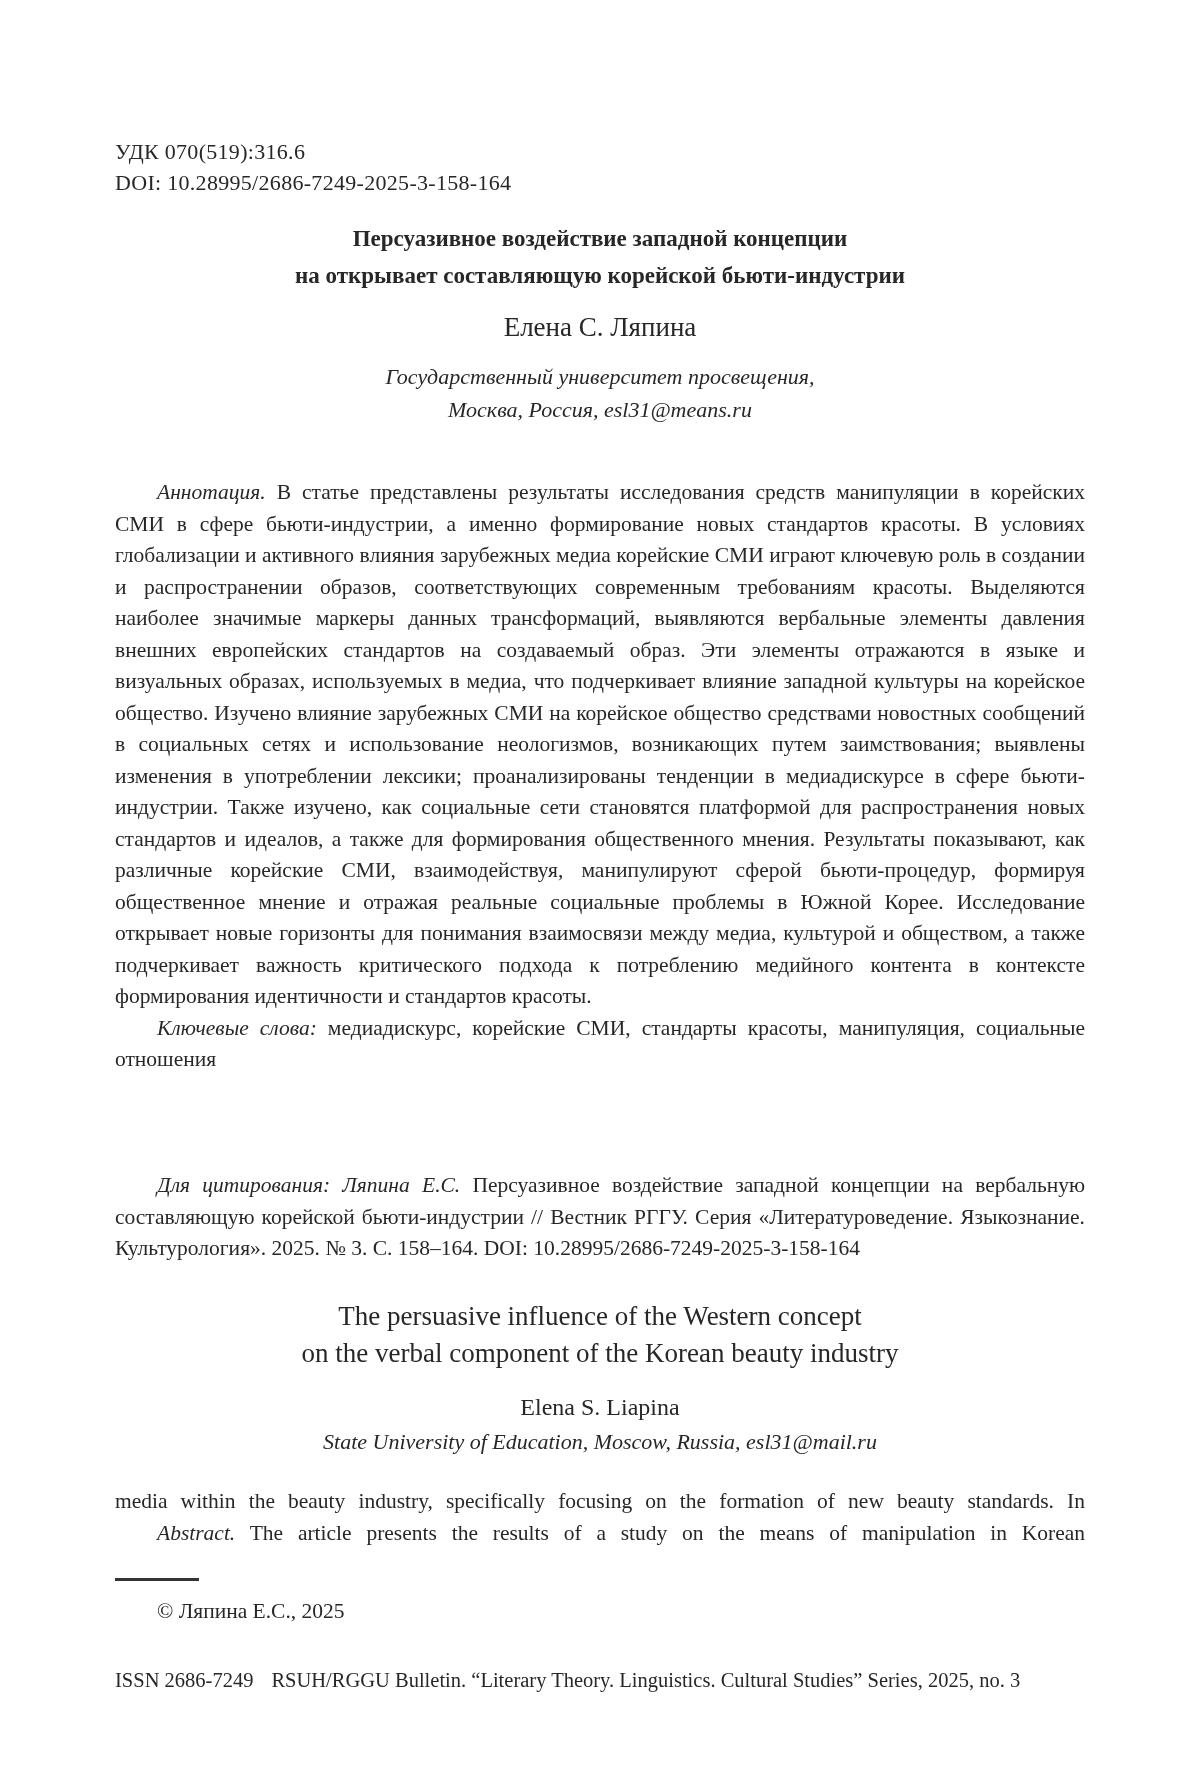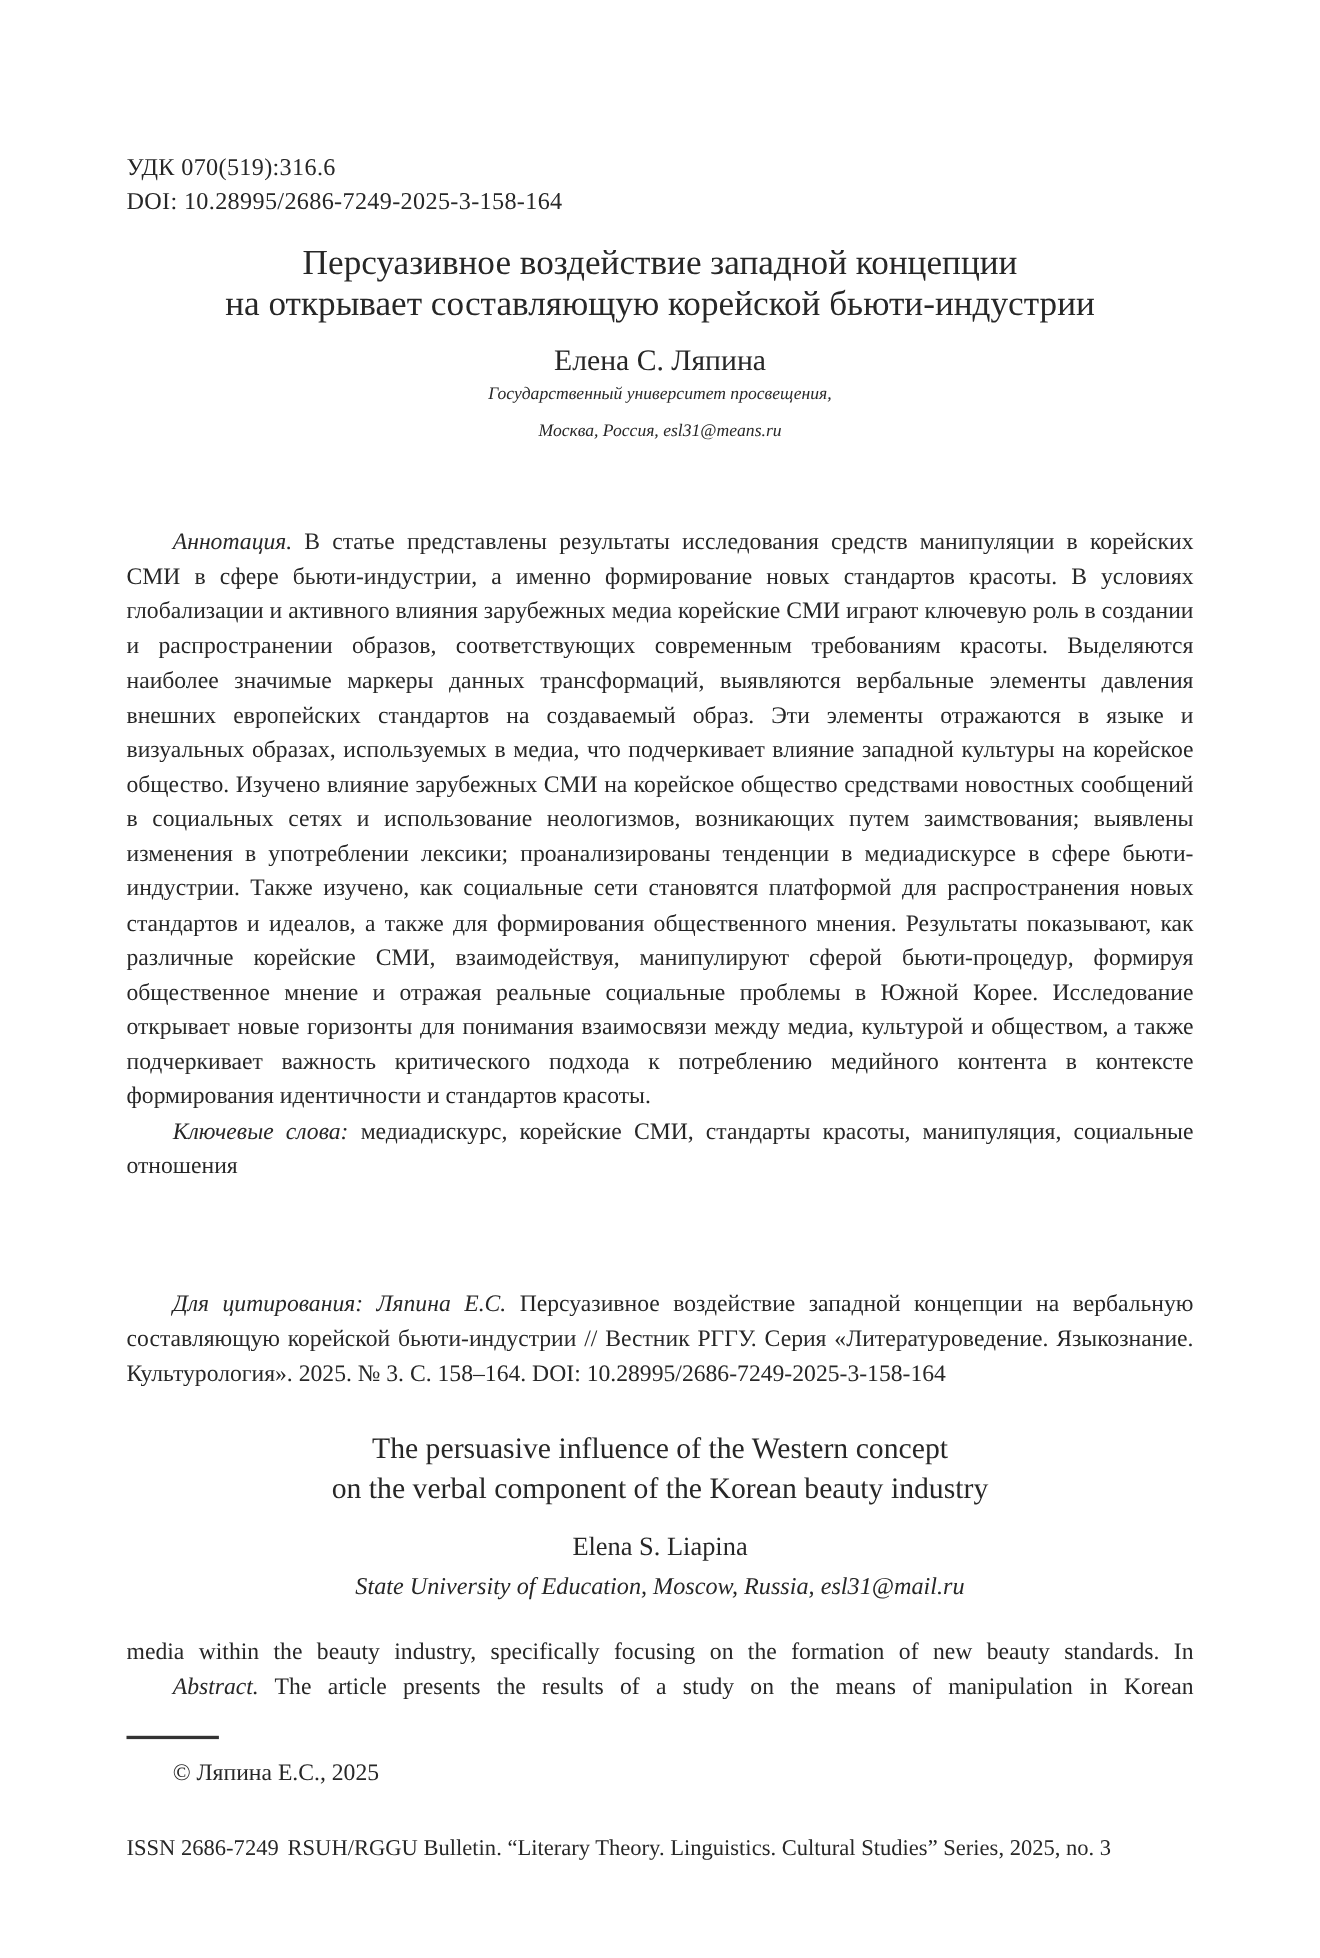--- a/index.html
+++ b/index.html
@@ -17,24 +17,24 @@
     color: #272727;
   }
   .abs { position: absolute; left: 115px; width: 970px; }
 
   
   .meta { top: 136px; }
   .meta-line { font-size: 22px; line-height: 31px; letter-spacing: 0.3px; }
 
   
   .head-ru { top: 220px; text-align: center; }
-  .title-ru { margin: 0; font-weight: normal; font-size: 32px; line-height: 37px; }
+  .title-ru { margin: 0; font-weight: bold; font-size: 23px; line-height: 37px; }
   .tline { display: block; }
   .author { margin-top: 18px; font-size: 27px; line-height: 30px; }
-  .affil { margin-top: 0; font-style: italic; font-size: 16px; line-height: 33px; }
+  .affil { margin-top: 18px; font-style: italic; font-size: 22px; line-height: 33px; }
 
   
   .para {
     margin: 0;
     font-size: 21.5px;
     line-height: 31.5px;
     text-align: justify;
     text-indent: 42px;
   }
   .ital { font-style: italic; }
@@ -67,21 +67,21 @@
     margin-top: 15px;
     padding-left: 42px;
     font-size: 21.5px;
     line-height: 30px;
   }
 
   
   .sec-footer { top: 1666px; }
   .footer-line {
     display: flex;
-    gap: 8px;
+    gap: 18px;
     font-size: 20.5px;
     line-height: 28px;
     white-space: nowrap;
   }
 </style>
 </head>
 <body>
 
 <div class="page">
 

